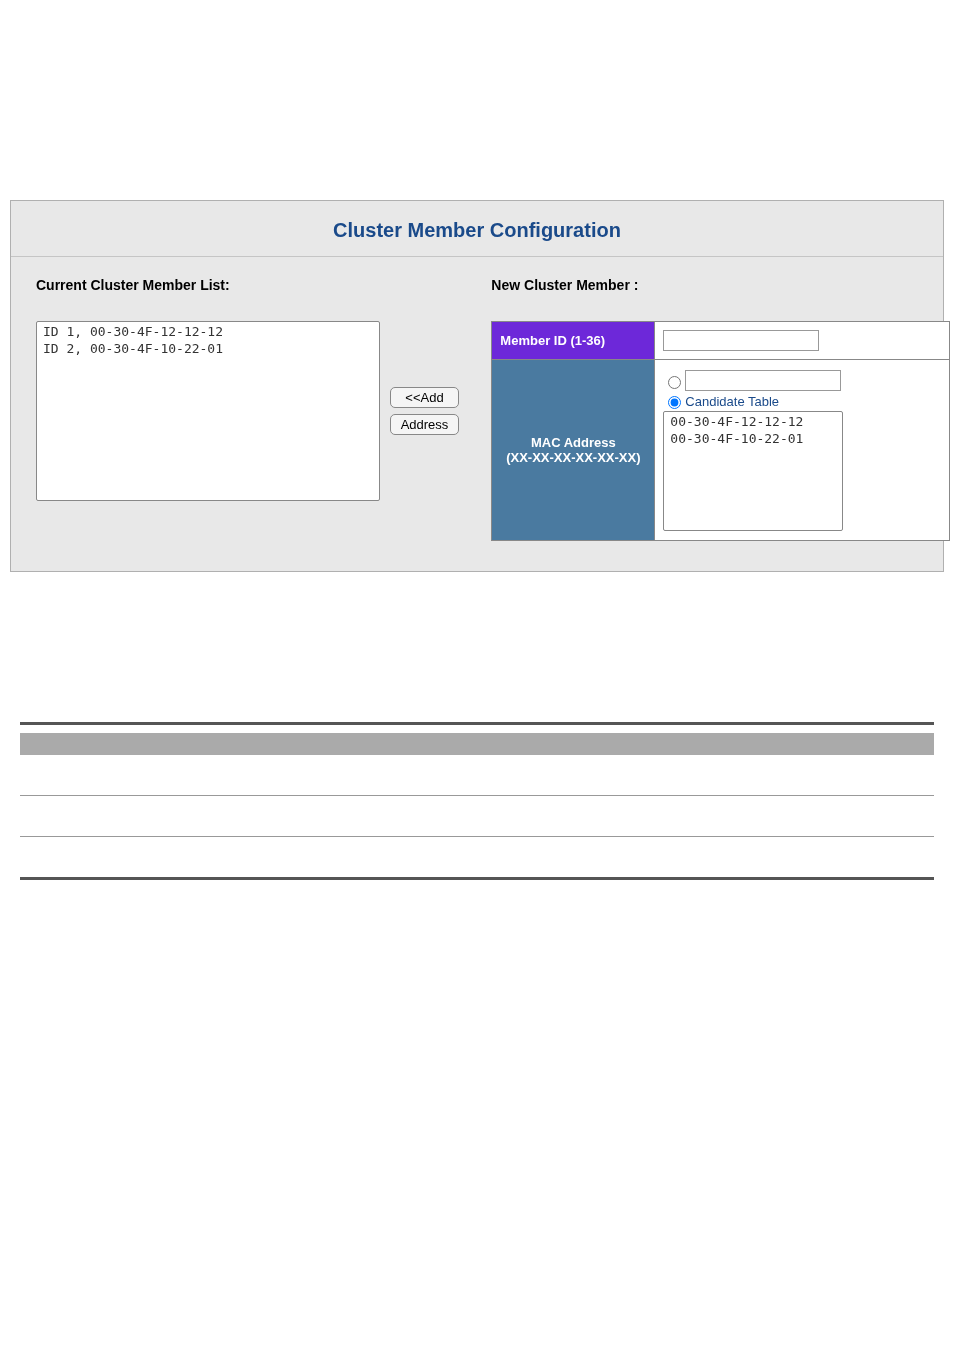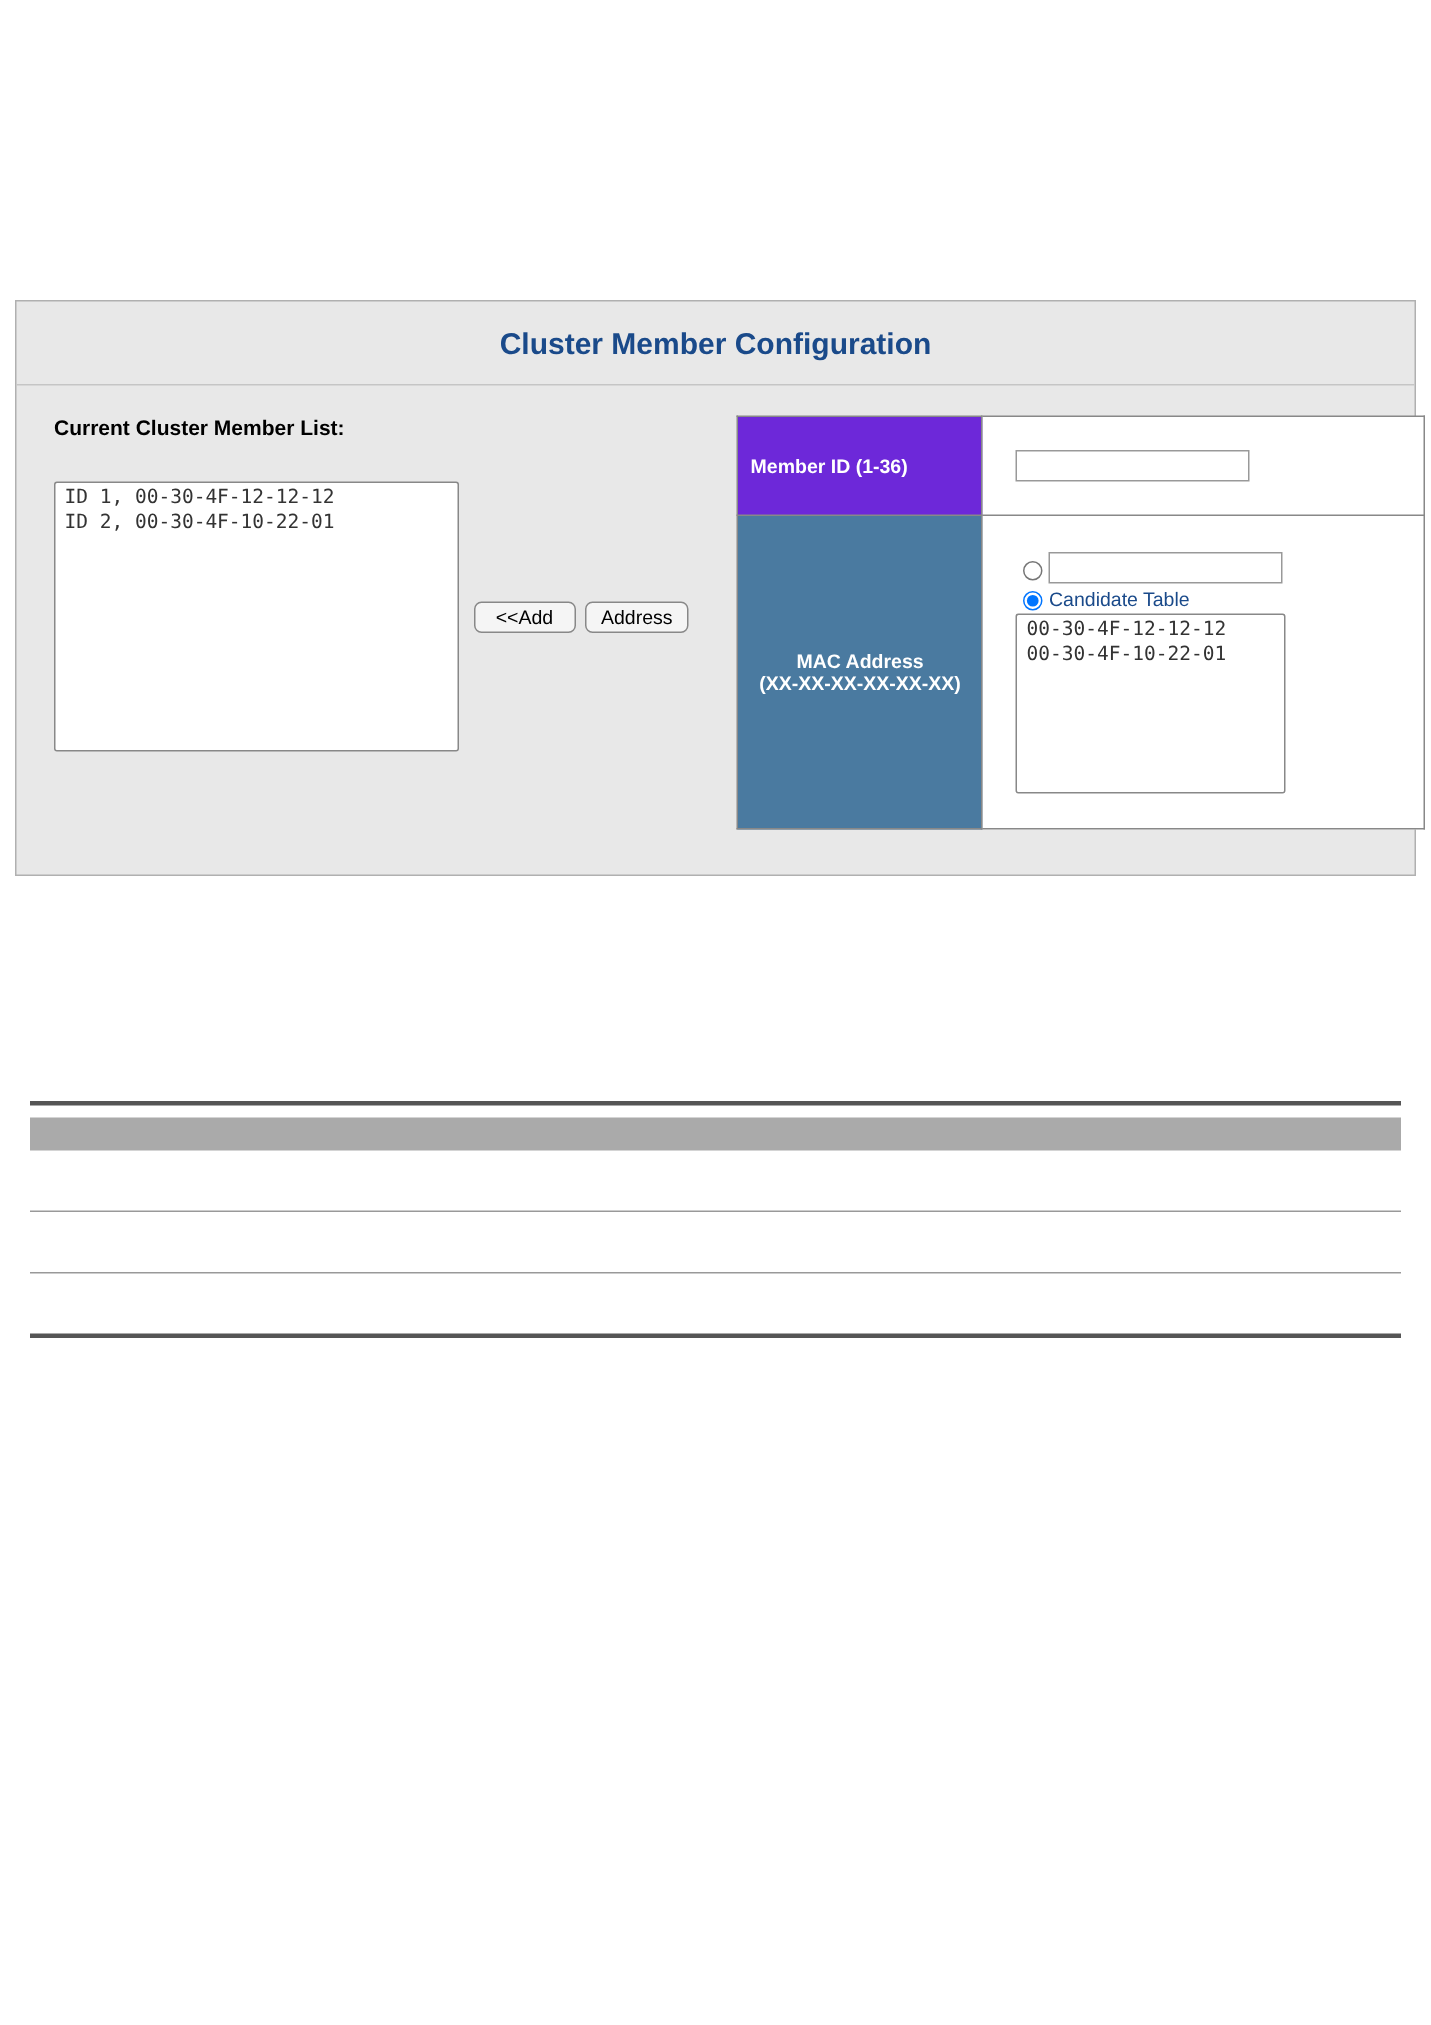--- a/index.html
+++ b/index.html
@@ -51,21 +51,21 @@
       background: #fff;
       height: 180px;
       font-family: monospace;
       font-size: 13px;
       color: #333;
       padding: 2px 4px;
       line-height: 1.3;
     }
     .button-stack {
       display: flex;
-      flex-direction: row;
+      flex-direction: column;
       gap: 6px;
       margin-left: 10px;
     }
     .action-button {
       background: #f5f5f5;
       border: 1px solid #888;
       border-radius: 5px;
       padding: 2px 10px;
       font-size: 13px;
       font-family: Verdana, Arial, sans-serif;
@@ -96,21 +96,21 @@
       color: #fff;
       font-weight: bold;
       font-size: 13px;
       text-align: center;
       padding: 10px 6px;
       width: 150px;
       vertical-align: middle;
     }
     .nm-input-cell {
       background: #fff;
-      padding: 22px;
+      padding: 8px;
       margin-top: 20px;
     }
     .nm-input-cell input[type="text"] {
       width: 150px;
       border: 1px solid #999;
       padding: 2px;
       font-size: 13px;
     }
     .radio-line {
       margin: 2px 0;
@@ -172,20 +172,21 @@
               <option>ID 1, 00-30-4F-12-12-12</option>
               <option>ID 2, 00-30-4F-10-22-01</option>
             </select>
           <div class="button-stack">
             <button class="action-button">&lt;&lt;Add</button>
             <button class="action-button">Address</button>
           </div>
         </div>
       </div>
       <div class="right-section">
+        <div class="section-heading">New Cluster Member :</div>
         <table class="new-member-table">
           <tbody>
               <tr>
             <td class="nm-header-cell">Member ID (1-36)</td>
             <td class="nm-input-cell">
               <input type="text" value="" style="">
             </td>
           </tr>
           <tr>
             <td class="nm-label-cell" rowspan="1">

